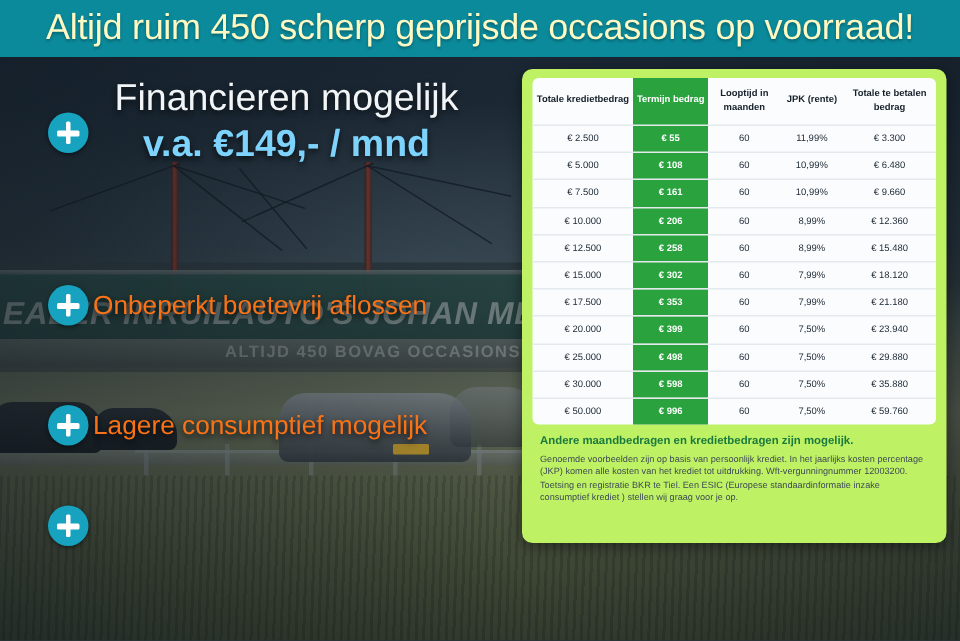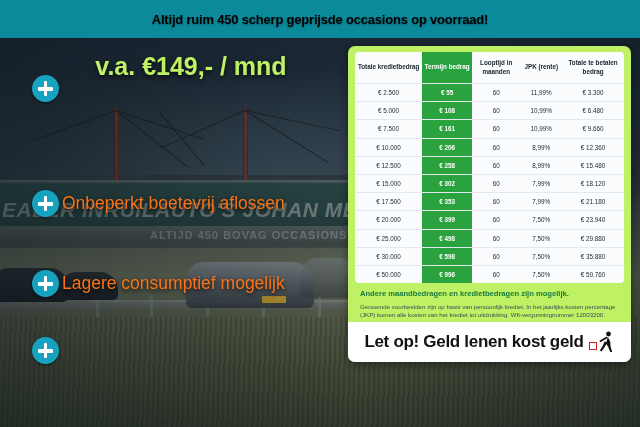--- a/index.html
+++ b/index.html
@@ -110,23 +110,23 @@
     background: linear-gradient(to right, rgba(12,20,28,.55), rgba(12,20,28,.28) 55%, rgba(12,20,28,.5));
   }
 
   
   .banner {
     position: absolute; left: 0; top: 0; width: 640px; height: 38px;
     background: #0b8a9b;
     display: flex; align-items: center; justify-content: center;
   }
   .banner-text {
-    color: #000000;
-    font-size: 13px;
-    font-weight: bold;
+    color: #fef9c3;
+    font-size: 24px;
+    font-weight: normal;
     letter-spacing: -0.2px;
     text-shadow: 0 1px 2px rgba(0,0,0,.3);
     white-space: nowrap;
   }
 
   
   .left { position: absolute; left: 0; top: 38px; width: 348px; height: 389px; }
 
   .headline {
     position: absolute; left: 18px; top: 12px; width: 320px;
@@ -135,21 +135,21 @@
   .headline .l1 {
     display: block;
     color: #f2f5f7;
     font-size: 25px;
     line-height: 30px;
     text-shadow: 0 2px 4px rgba(0,0,0,.65);
     padding-left: 26px;
   }
   .headline .l2 {
     display: block;
-    color: #bef264;
+    color: #7dd3fc;
     font-size: 25px;
     font-weight: bold;
     line-height: 32px;
     text-shadow: 0 2px 4px rgba(0,0,0,.7);
     padding-left: 26px;
   }
 
   .plus {
     position: absolute;
     width: 27px; height: 27px;
@@ -303,20 +303,21 @@
   </div>
 
   <div class="banner">
     <div class="banner-text">Altijd ruim 450 scherp geprijsde occasions op voorraad!</div>
   </div>
 
   <div class="left">
 
     <div class="plus" style="left:32px; top:37px;"></div>
     <div class="headline">
+      <span class="l1">Financieren mogelijk</span>
       <span class="l2">v.a. €149,- / mnd</span>
     </div>
 
     <div class="plus" style="left:32px; top:152px;"></div>
     <div class="bullet" style="top:152px;">Onbeperkt boetevrij aflossen</div>
 
     <div class="plus" style="left:32px; top:232px;"></div>
     <div class="bullet" style="top:232px;">Lagere consumptief mogelijk</div>
 
     <div class="plus" style="left:32px; top:299px;"></div>
@@ -422,26 +423,14 @@
             </tr>
         </tbody>
       </table>
     </div>
 
     <div class="legal">
       <h4>Andere maandbedragen en kredietbedragen zijn mogelijk.</h4>
       <p>Genoemde voorbeelden zijn op basis van persoonlijk krediet. In het jaarlijks kosten percentage (JKP) komen alle kosten van het krediet tot uitdrukking. Wft-vergunningnummer 12003200. Toetsing en registratie BKR te Tiel. Een ESIC (Europese standaardinformatie inzake consumptief krediet ) stellen wij graag voor je op.</p>
     </div>
 
-    <div class="warn">
-      <div class="warn-text">Let op! Geld lenen kost geld</div>
-      <div class="warn-icon">
-        <div class="box"></div>
-        <svg width="18" height="22" viewBox="0 0 18 22">
-          <circle cx="11.5" cy="3" r="2.4" fill="#111"></circle>
-          <path d="M10.8 6 L13.2 10.5 L13.6 15.5 L15.2 21 L13.2 21 L11.2 16 L9 12.5 Z" fill="#111"></path>
-          <path d="M10.2 11.5 L7.4 16.5 L4.6 20.5 L2.8 19.4 L5.4 15.6 L7.6 10.6 Z" fill="#111"></path>
-          <path d="M10.6 7 L3.4 11.2 L2.4 9.8 L9.8 5.4 Z" fill="#111"></path>
-        </svg>
-      </div>
-    </div>
   </div>
 </div>
 
 </body></html>

